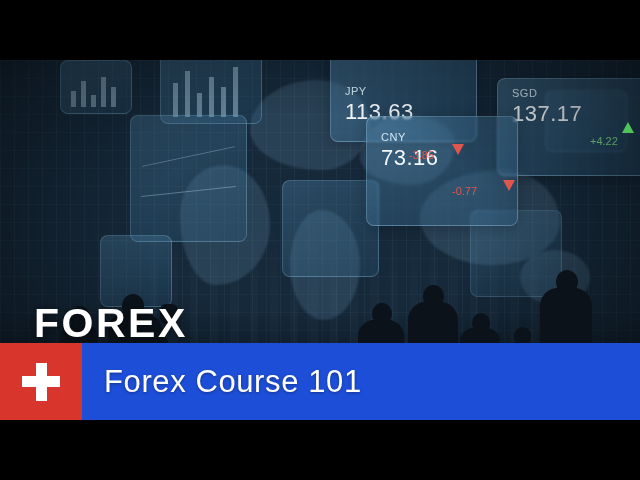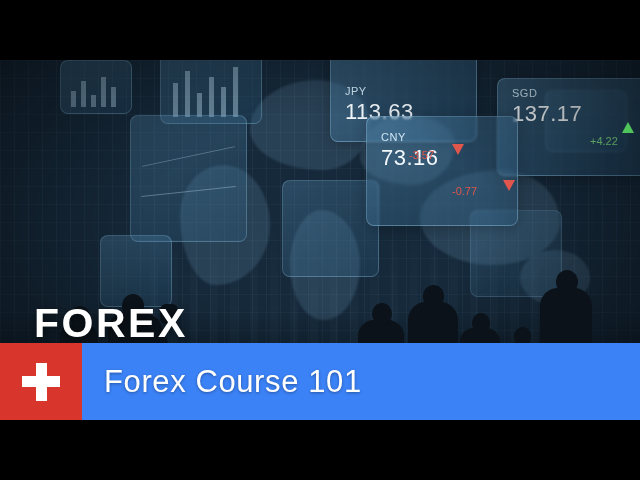--- a/index.html
+++ b/index.html
@@ -191,21 +191,21 @@
   }
   .title-line { display: block; }
 
   
   .banner {
     position: absolute;
     left: 0;
     top: 343px;
     width: 640px;
     height: 77px;
-    background: #3b82f6;
+    background: #1d4ed8;
     z-index: 30;
     display: flex;
     align-items: center;
   }
   .flag {
     width: 82px;
     height: 77px;
     background: #d8352c;
     position: relative;
     flex: 0 0 auto;
@@ -273,21 +273,21 @@
     </div>
     <div class="panel-blank" style="left:100px; top:175px; width:70px; height:70px;"></div>
     <div class="panel-blank" style="left:282px; top:120px; width:95px; height:95px;"></div>
     <div class="panel-blank" style="left:470px; top:150px; width:90px; height:85px; opacity:.7;"></div>
     <div class="panel-blank" style="left:545px; top:30px; width:80px; height:60px; opacity:.55;"></div>
 
     <div class="panel" style="left:330px; top:-18px; width:145px; height:98px;">
       <span class="sym" style="left:14px; top:42px;">JPY</span>
       <span class="px" style="left:14px; top:56px;">113.63</span>
     </div>
-    <span class="chg" style="position:absolute; left:409px; top:89px; color:#e0564d; font-size:11px; z-index:6;">-3.57</span>
+    <span class="chg" style="position:absolute; left:409px; top:89px; color:#e0564d; font-size:11px; z-index:6;">-3.85</span>
     <div class="arrow down" style="left:452px; top:84px; z-index:6;"></div>
 
     <div class="panel" style="left:497px; top:18px; width:148px; height:96px;">
       <span class="sym" style="left:14px; top:8px;">SGD</span>
       <span class="px" style="left:14px; top:22px;">137.17</span>
       <span class="chg" style="left:92px; top:56px; color:#7fe089;">+4.22</span>
     </div>
     <div class="arrow up" style="left:622px; top:62px; z-index:6;"></div>
 
     <div class="panel" style="left:366px; top:56px; width:150px; height:108px;">

